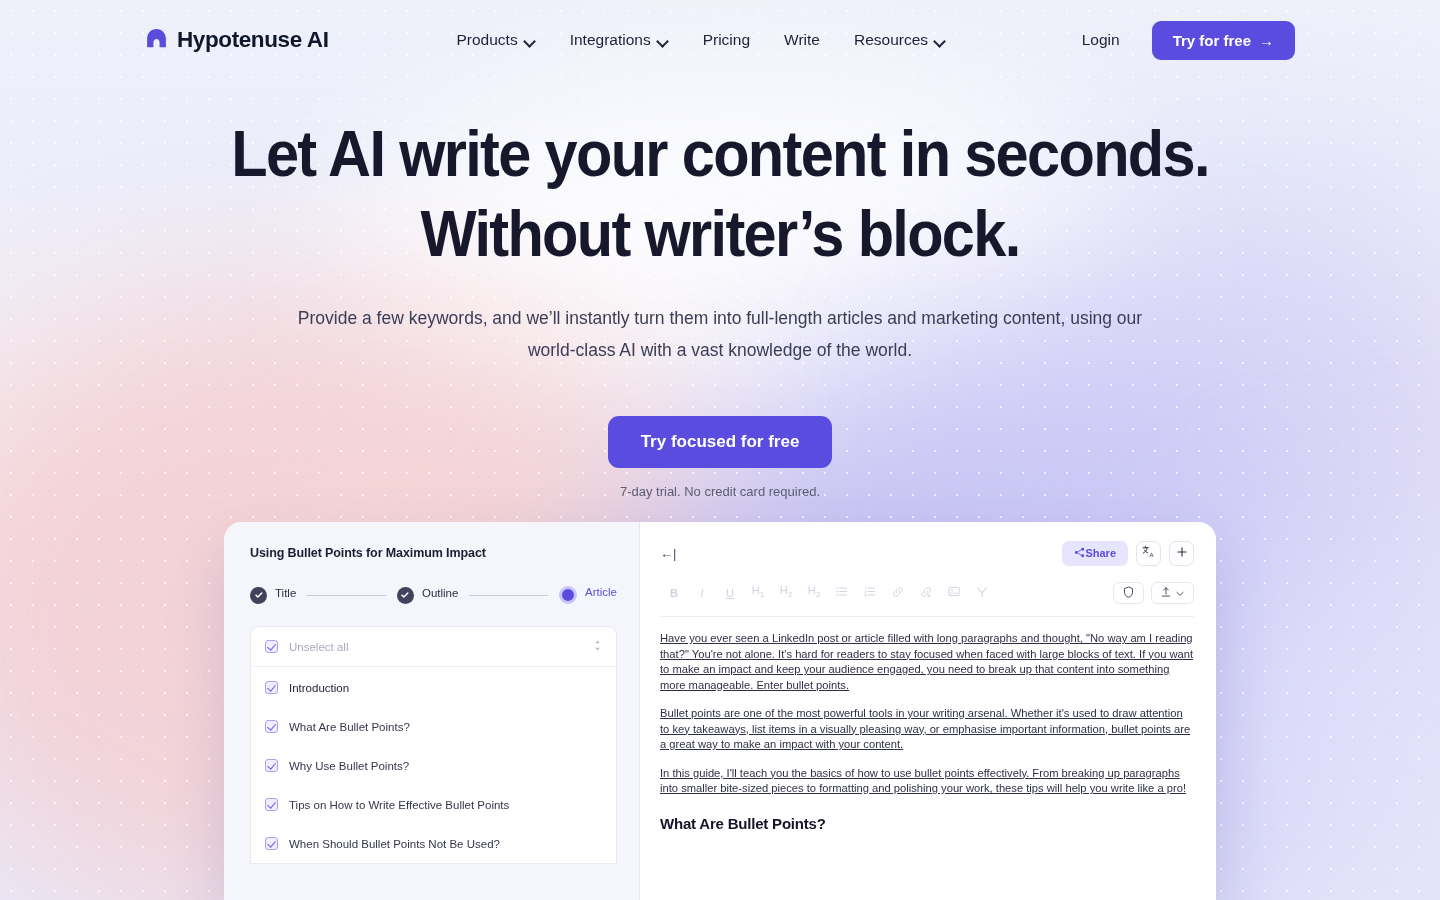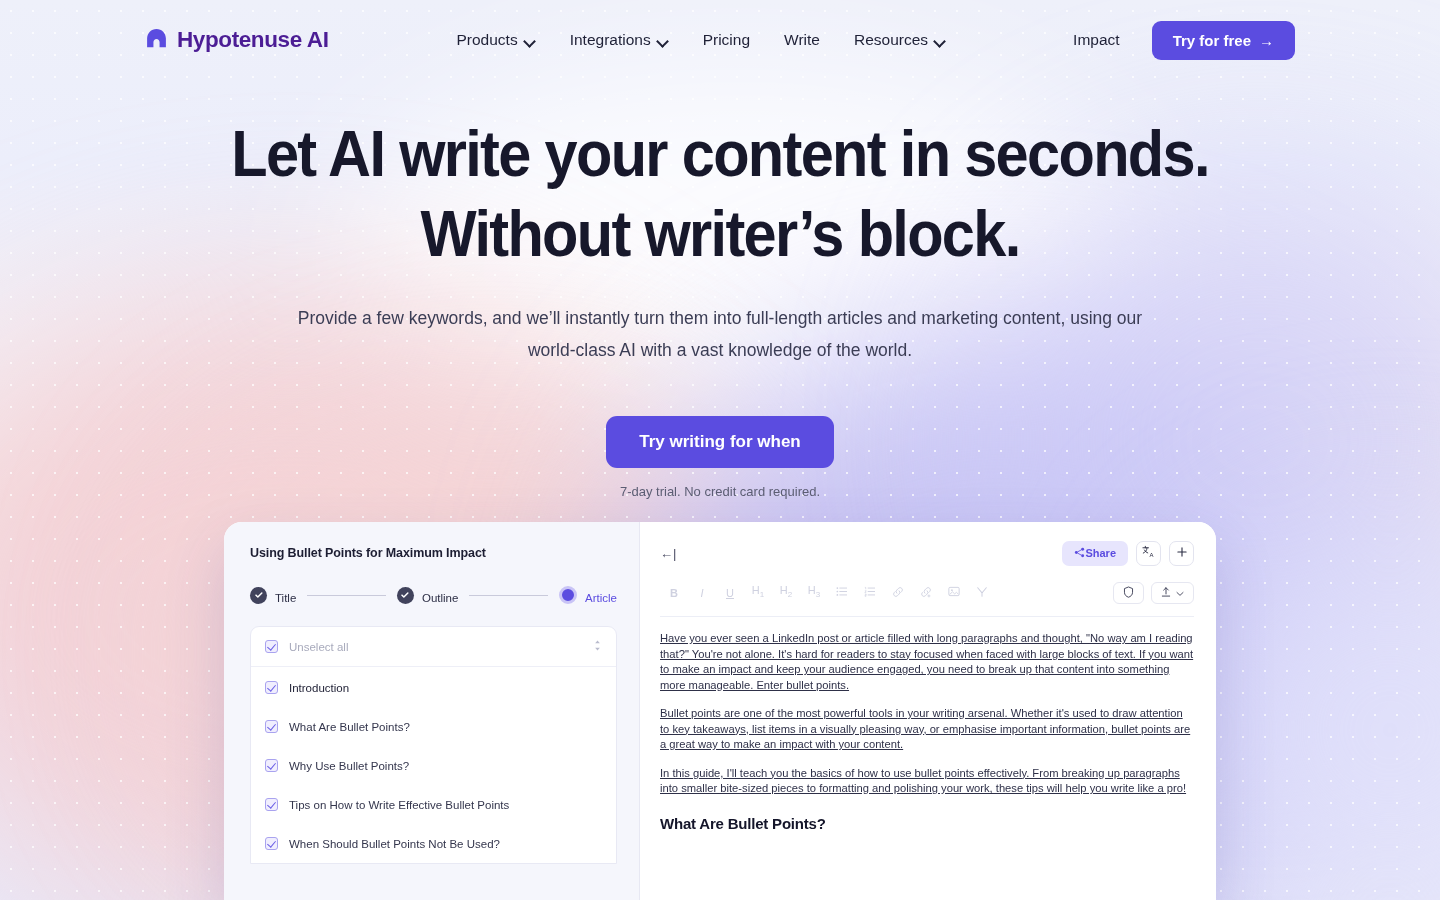--- a/index.html
+++ b/index.html
@@ -85,21 +85,21 @@
     display: flex;
     align-items: center;
     gap: 9px;
     cursor: pointer;
   }
   .brand-mark { display: block; }
   .brand-name {
     font-size: 22.5px;
     font-weight: bold;
     letter-spacing: -0.4px;
-    color: #4c1d95;
+    color: #0f172a;
     white-space: nowrap;
   }
   .nav {
     display: flex;
     align-items: flex-end;
     gap: 34px;
     margin-left: 128px;
   }
   .nav-item {
     display: flex;
@@ -218,21 +218,21 @@
     font-size: 12.5px;
     font-weight: bold;
     color: #1d1e33;
     letter-spacing: -0.1px;
   }
   .stepper {
     display: flex;
     align-items: center;
     margin-top: 26px;
   }
-  .step { display: flex; align-items: flex-end; gap: 8px; }
+  .step { display: flex; align-items: flex-start; gap: 8px; }
   .step-dot {
     width: 17px; height: 17px;
     border-radius: 50%;
     display: flex;
     align-items: center;
     justify-content: center;
     flex: none;
   }
   .step-dot.done { background: #41435c; }
   .step-dot.active {
@@ -429,36 +429,36 @@
     <div class="nav-item">
       <span>Write</span>
     </div>
     <div class="nav-item">
       <span>Resources</span>
       <span class="chev"></span>
     </div>
   </nav>
 
   <div class="header-right">
-    <span class="login-link">Impact</span>
+    <span class="login-link">Login</span>
     <button class="cta-top">
       <span>Try for free</span>
       <span>→</span>
     </button>
   </div>
 </header>
 
 <section class="hero">
   <h1 class="hero-title">
     <span class="l1">Let AI write your content in seconds.</span>
     <span class="l2">Without writer’s block.</span>
   </h1>
   <p class="hero-sub">Provide a few keywords, and we’ll instantly turn them into full-length articles and marketing content, using our world-class AI with a vast knowledge of the world.</p>
   <div class="hero-cta-wrap">
-    <button class="cta-main">Try writing for when</button>
+    <button class="cta-main">Try focused for free</button>
     <div class="cta-note">7-day trial. No credit card required.</div>
   </div>
 </section>
 
 <div class="mockup">
 
   <div class="mock-left">
     <div class="doc-title">Using Bullet Points for Maximum Impact</div>
 
     <div class="stepper">

